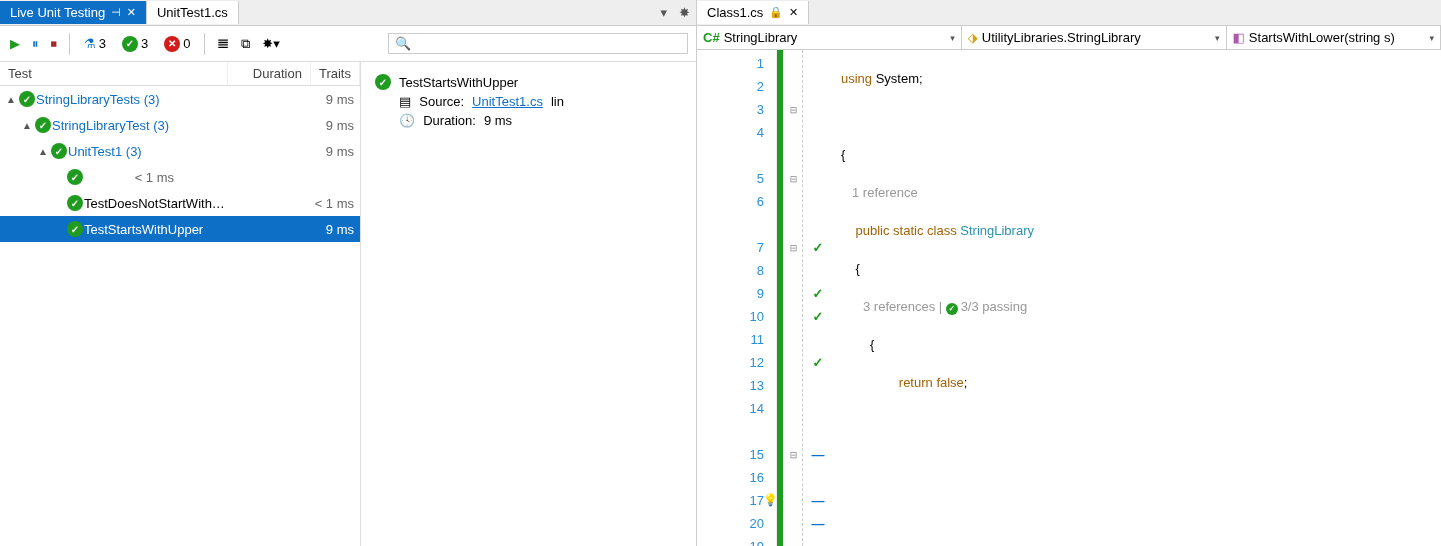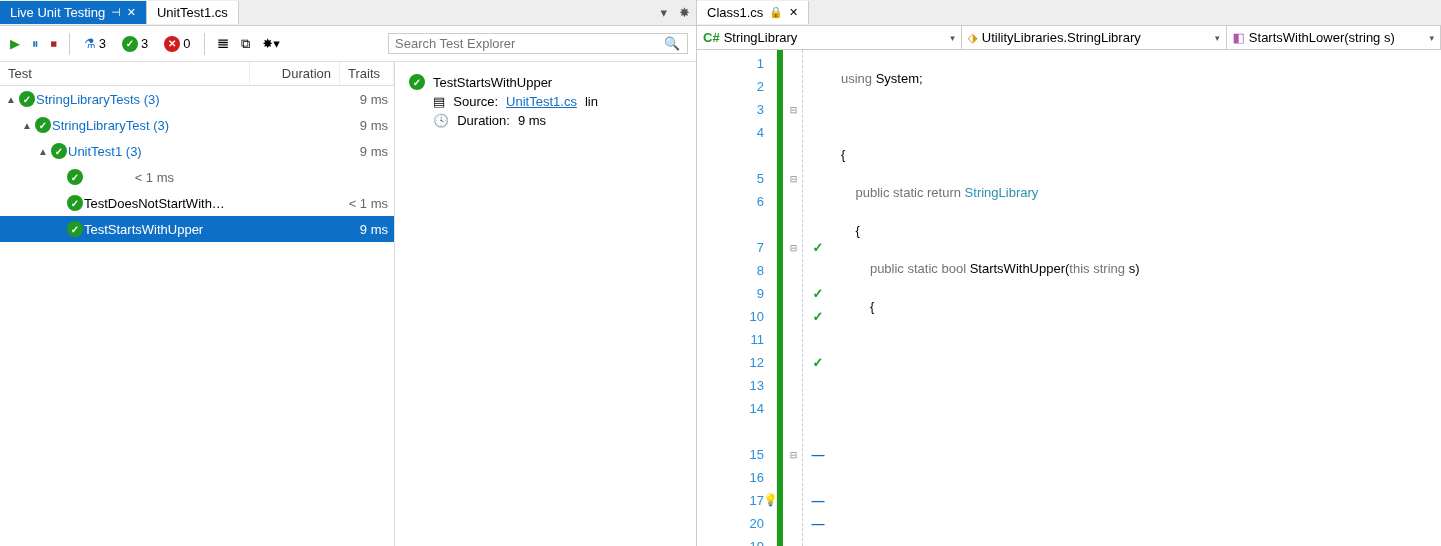--- a/index.html
+++ b/index.html
@@ -12,21 +12,21 @@
 .tab .pin,.tab .x{font-size:11px;cursor:pointer}
 .tabbar .grow{flex:1}
 .tabbar .ico{padding:0 6px;color:#555;cursor:pointer}
 .toolbar{display:flex;align-items:center;height:36px;padding:0 8px;gap:8px;border-bottom:1px solid #ddd}
 .tbtn{cursor:pointer;display:flex;align-items:center;gap:3px;padding:2px}
 .badge{display:flex;align-items:center;gap:3px;padding:1px 4px}
 .sep{width:1px;height:22px;background:#ccc;margin:0 2px}
 .search{flex:1;max-width:300px;display:flex;align-items:center;border:1px solid #ccc;padding:2px 6px;margin-left:auto}
 .search input{flex:1;border:none;outline:none;font-size:13px}
 .cols{display:flex;flex:1;overflow:hidden}
-.tree{width:395px;border-right:1px solid #ddd;overflow:auto}
+.tree{width:361px;border-right:1px solid #ddd;overflow:auto}
 .thead{display:flex;border-bottom:1px solid #ddd;color:#444}
 .th{padding:4px 8px;border-right:1px solid #eee}
 .th1{width:250px}.th2{width:90px;text-align:right}.th3{flex:1}
 .row{display:flex;align-items:center;height:26px;padding:0 6px;cursor:pointer}
 .row.sel{background:#0e6fc6;color:#fff}
 .row .indent{display:inline-block}
 .row .caret{width:12px;font-size:10px;color:#555}
 .row.sel .caret{color:#fff}
 .row .ico{width:18px;display:flex;justify-content:center}
 .row .nm{flex:1;overflow:hidden;text-overflow:ellipsis;white-space:nowrap}
@@ -47,21 +47,21 @@
 .gut{width:80px;text-align:right;color:#2b90d9;padding-top:2px;border-right:1px solid #eee}
 .gut div{height:23px;line-height:23px;padding-right:12px;position:relative}
 .mark{width:30px;padding-top:2px}
 .mark div{height:23px;display:flex;align-items:center;justify-content:center}
 .greenbar{width:6px;background:#1f9b1f;margin-right:2px}
 .fold{width:18px;padding-top:2px;border-right:1px dashed #ccc}
 .fold div{height:23px;display:flex;align-items:center;justify-content:center;font-size:9px;color:#888;cursor:pointer}
 .code{flex:1;padding-top:2px;padding-left:8px;white-space:pre}
 .code div{height:23px;line-height:23px}
 .codelens{font-size:11px;color:#999;font-family:"Segoe UI"}
-.kw{color:#737373}.cls{color:#2b91af}
+.kw{color:#a16207}.cls{color:#2b91af}
 .chk{color:#1f9b1f;font-weight:bold}
 .dash{color:#0e6fc6;font-weight:bold}
 .bulb{color:#d4a017;font-size:12px}
 </style>
 </head>
 <body>
 
 <div class="left">
   <div class="tabbar">
     <div class="tab active">
@@ -91,21 +91,20 @@
     </span>
     <span class="badge">
       <span class="circle r">✕</span>
       <span>0</span>
     </span>
     <span class="sep"></span>
     <span class="tbtn">𝌆</span>
     <span class="tbtn">⧉</span>
     <span class="tbtn">✸▾</span>
     <div class="search">
-      <input placeholder="Search Test Explorer" style="">
       <span style="color:#555">🔍</span>
     </div>
   </div>
   <div class="cols">
     <div class="tree">
       <div class="thead">
         <div class="th th1">Test</div>
         <div class="th th2">Duration</div>
         <div class="th th3">Traits</div>
       </div>
@@ -282,24 +281,26 @@
         <div class="dash">—</div>
         <div></div>
         <div class="dash">—</div>
         <div class="dash">—</div>
         <div></div>
     </div>
     <div class="code">
 <div><span class="kw">using</span> System;</div>
 <div></div>
 <div>{</div>
-<div>    <span class="kw">public</span> <span class="kw">static</span> <span class="kw">return</span> <span class="cls">StringLibrary</span></div>
+<div class="codelens">    <span>1 reference</span></div>
+<div>    <span class="kw">public</span> <span class="kw">static</span> <span class="kw">class</span> <span class="cls">StringLibrary</span></div>
 <div>    {</div>
-<div>        <span class="kw">public</span> <span class="kw">static</span> <span class="kw">bool</span> StartsWithUpper(<span class="kw">this</span> <span class="kw">string</span> s)</div>
+<div class="codelens">        <span>3 references | </span><span class="circle g" style="width:12px;height:12px;font-size:8px">✓</span> <span>3/3 passing</span></div>
 <div>        {</div>
+<div>                <span class="kw">return</span> <span class="kw">false</span>;</div>
 <div></div>
 
 
 
 
 
 
 
 
 

